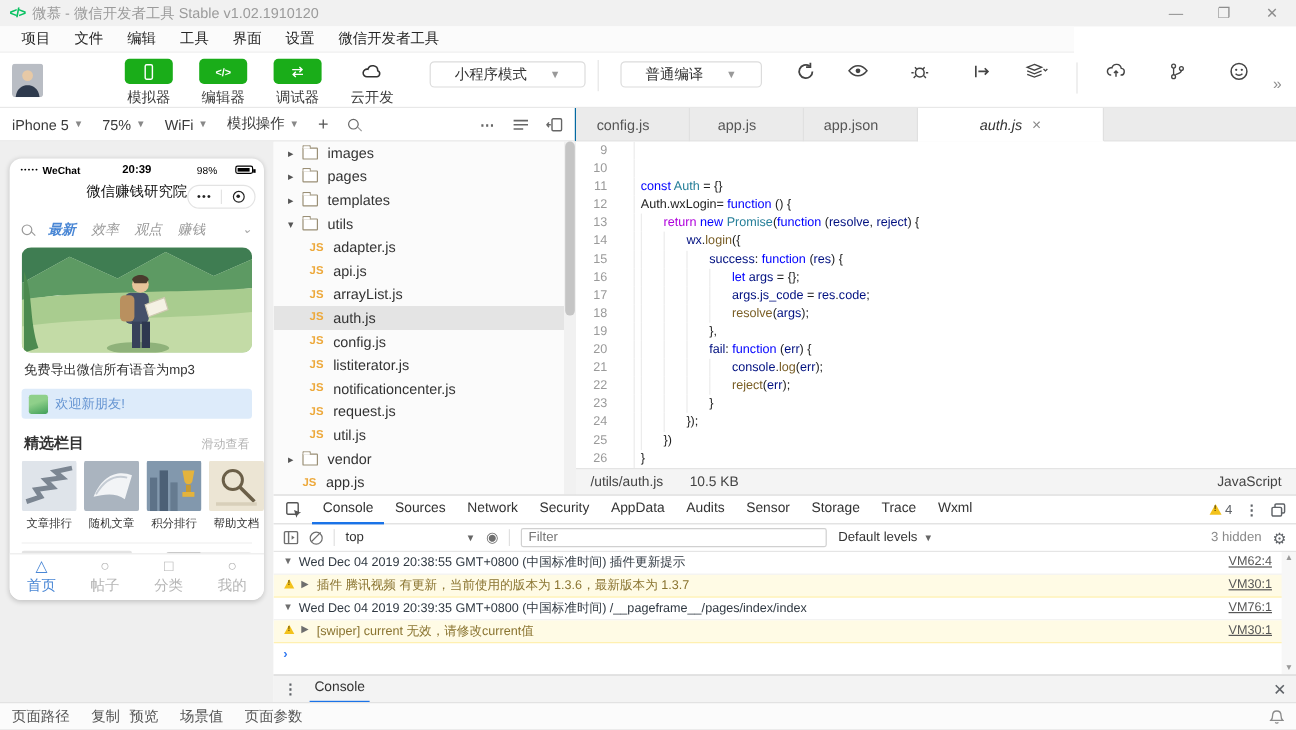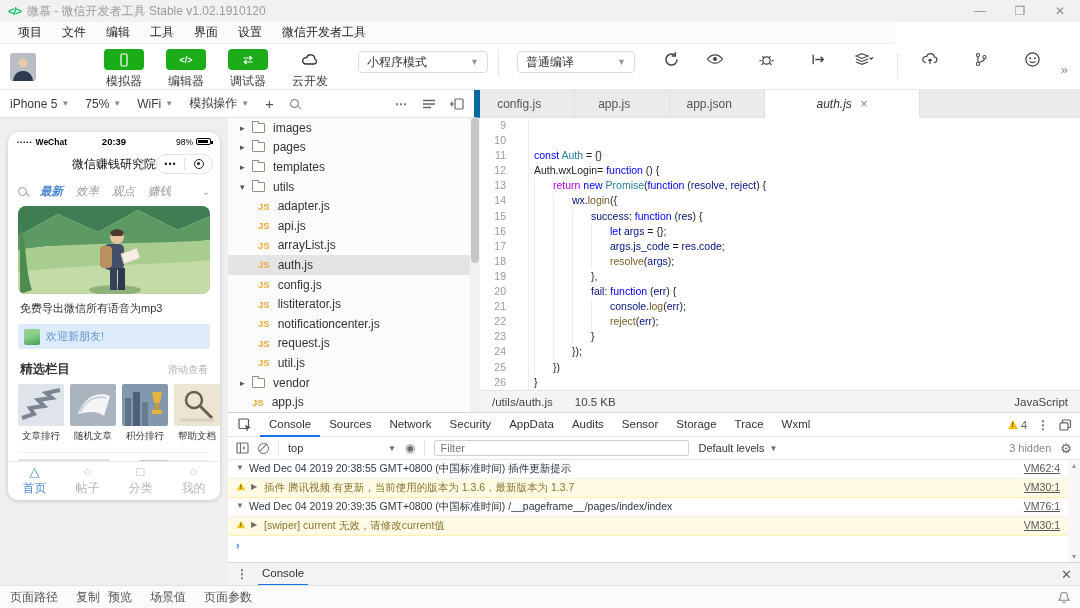--- a/index.html
+++ b/index.html
@@ -18,54 +18,54 @@
   .menu-item{padding:0 10px;color:#262626;cursor:pointer;height:22px;display:flex;align-items:center;}
 
   
   .toolbar{position:absolute;left:0;top:44px;width:1080px;height:46px;background:#fff;border-bottom:1px solid #e8e8e8;display:flex;align-items:flex-start;}
   .avatar{width:26px;height:28px;margin:9px 0 0 10px;border-radius:3px;overflow:hidden;cursor:pointer;flex:none;}
   .tool-group{display:flex;margin-left:62px;gap:10px;}
   .tool-btn{width:52px;display:flex;flex-direction:column;align-items:center;cursor:pointer;padding-top:5px;}
   .tool-ico{width:40px;height:21px;border-radius:4px;display:flex;align-items:center;justify-content:center;background:#1aad19;color:#fff;}
   .tool-ico.plain{background:#fff;color:#3a3a3a;}
   .tool-btn span.lbl{margin-top:3px;font-size:12px;color:#3a3a3a;}
-  .select{height:22px;margin-top:7px;border:1px solid #dcdcdc;border-radius:4px;display:flex;align-items:center;padding:0 8px;color:#333;cursor:pointer;background:#fff;text-align:center;}
+  .select{height:22px;margin-top:7px;border:1px solid #dcdcdc;border-radius:4px;display:flex;align-items:center;padding:0 20px;color:#333;cursor:pointer;background:#fff;text-align:center;}
   .select .caret{margin-left:auto;color:#999;font-size:9px;padding-left:8px;}
   .sel-mode{width:130px;margin-left:22px;}
   .sel-compile{width:118px;margin-left:18px;}
   .vsep{width:1px;height:26px;background:#e5e5e5;margin:6px 0 0 10px;}
   .action-group{display:flex;margin-left:14px;}
   .action-btn{min-width:44px;padding:5px 5px 0;display:flex;flex-direction:column;align-items:center;cursor:pointer;gap:32px;}
   .action-btn .aico{height:20px;display:flex;align-items:center;justify-content:center;color:#4a4a4a;}
   .action-btn .lbl{margin-top:2px;font-size:12px;color:#3a3a3a;white-space:nowrap;}
   .more-chevron{margin:18px 14px 0 auto;color:#8f8f8f;font-size:13px;cursor:pointer;letter-spacing:-2px;}
   svg.ic{display:block;}
 
   
-  .devicebar{position:absolute;left:0;top:90px;width:480px;height:28px;background:#fff;border-bottom:1px solid #e2e2e2;border-right:6px solid #0369a1;display:flex;align-items:center;padding-left:10px;}
+  .devicebar{position:absolute;left:0;top:90px;width:480px;height:28px;background:#fff;border-bottom:1px solid #e2e2e2;border-right:1px solid #0369a1;display:flex;align-items:center;padding-left:10px;}
   .dev-item{display:flex;align-items:center;gap:4px;margin-right:16px;color:#3a3a3a;cursor:pointer;white-space:nowrap;}
   .dev-item .caret{font-size:8px;color:#888;}
   .dev-plus{font-size:15px;color:#555;margin-right:16px;cursor:pointer;}
   .dev-right{margin-left:auto;display:flex;align-items:center;gap:14px;padding-right:10px;color:#666;}
   .tabstrip{position:absolute;left:480px;top:90px;width:600px;height:28px;background:#ebebeb;border-bottom:1px solid #e2e2e2;display:flex;}
   .ed-tab{width:95px;height:28px;display:flex;align-items:center;justify-content:center;color:#555;border-right:1px solid #e0e0e0;cursor:pointer;gap:8px;}
   .ed-tab.active{background:#fff;width:155px;font-style:italic;color:#333;border-bottom:1px solid #fff;}
   .ed-tab-close{visibility:hidden;color:#888;font-size:13px;}
   .ed-tab.active .ed-tab-close{visibility:visible;}
 
   
   .sim-pane{position:absolute;left:0;top:118px;width:228px;height:467px;background:#efefef;}
   .screen{position:absolute;left:8px;top:14px;width:212px;height:368px;background:#fff;border-radius:10px;box-shadow:0 1px 4px rgba(0,0,0,.18);overflow:hidden;}
   .ph-status{height:19px;display:flex;align-items:center;padding:0 9px;font-size:8.5px;color:#000;position:relative;}
   .ph-time{position:absolute;left:0;right:0;text-align:center;font-weight:bold;font-size:9.5px;}
-  .ph-batt-group{margin-left:auto;display:flex;align-items:center;gap:3px;}
+  .ph-batt-group{margin-left:auto;display:flex;align-items:center;gap:15px;}
   .batt{width:15px;height:7px;border:1px solid #000;border-radius:2px;position:relative;}
   .batt::before{content:'';position:absolute;left:1px;top:1px;bottom:1px;width:10px;background:#000;}
   .batt::after{content:'';position:absolute;right:-3px;top:1.5px;width:2px;height:3px;background:#000;}
-  .ph-nav{height:27px;position:relative;display:flex;align-items:center;justify-content:center;}
+  .ph-nav{height:27px;position:relative;display:flex;align-items:flex-start;justify-content:center;}
   .ph-nav-title{font-size:12px;color:#111;}
   .capsule{position:absolute;right:7px;top:3px;width:57px;height:20px;border:1px solid #e3e3e3;border-radius:12px;display:flex;align-items:center;background:#fff;}
   .cap-dots{flex:1;text-align:center;color:#222;font-size:9px;letter-spacing:1px;}
   .cap-div{width:1px;height:12px;background:#e3e3e3;}
   .cap-rec{flex:1;display:flex;align-items:center;justify-content:center;}
   .cap-rec i{width:10px;height:10px;border:1.4px solid #222;border-radius:50%;position:relative;display:block;}
   .cap-rec i::after{content:'';position:absolute;left:2.3px;top:2.3px;width:3px;height:3px;background:#222;border-radius:50%;}
   .ph-tabs{height:26px;display:flex;align-items:center;gap:13px;padding:0 10px;font-style:italic;}
   .ph-tab{color:#9a9a9a;font-size:11.5px;cursor:pointer;}
   .ph-tab.active{color:#4a87d5;font-weight:bold;}

